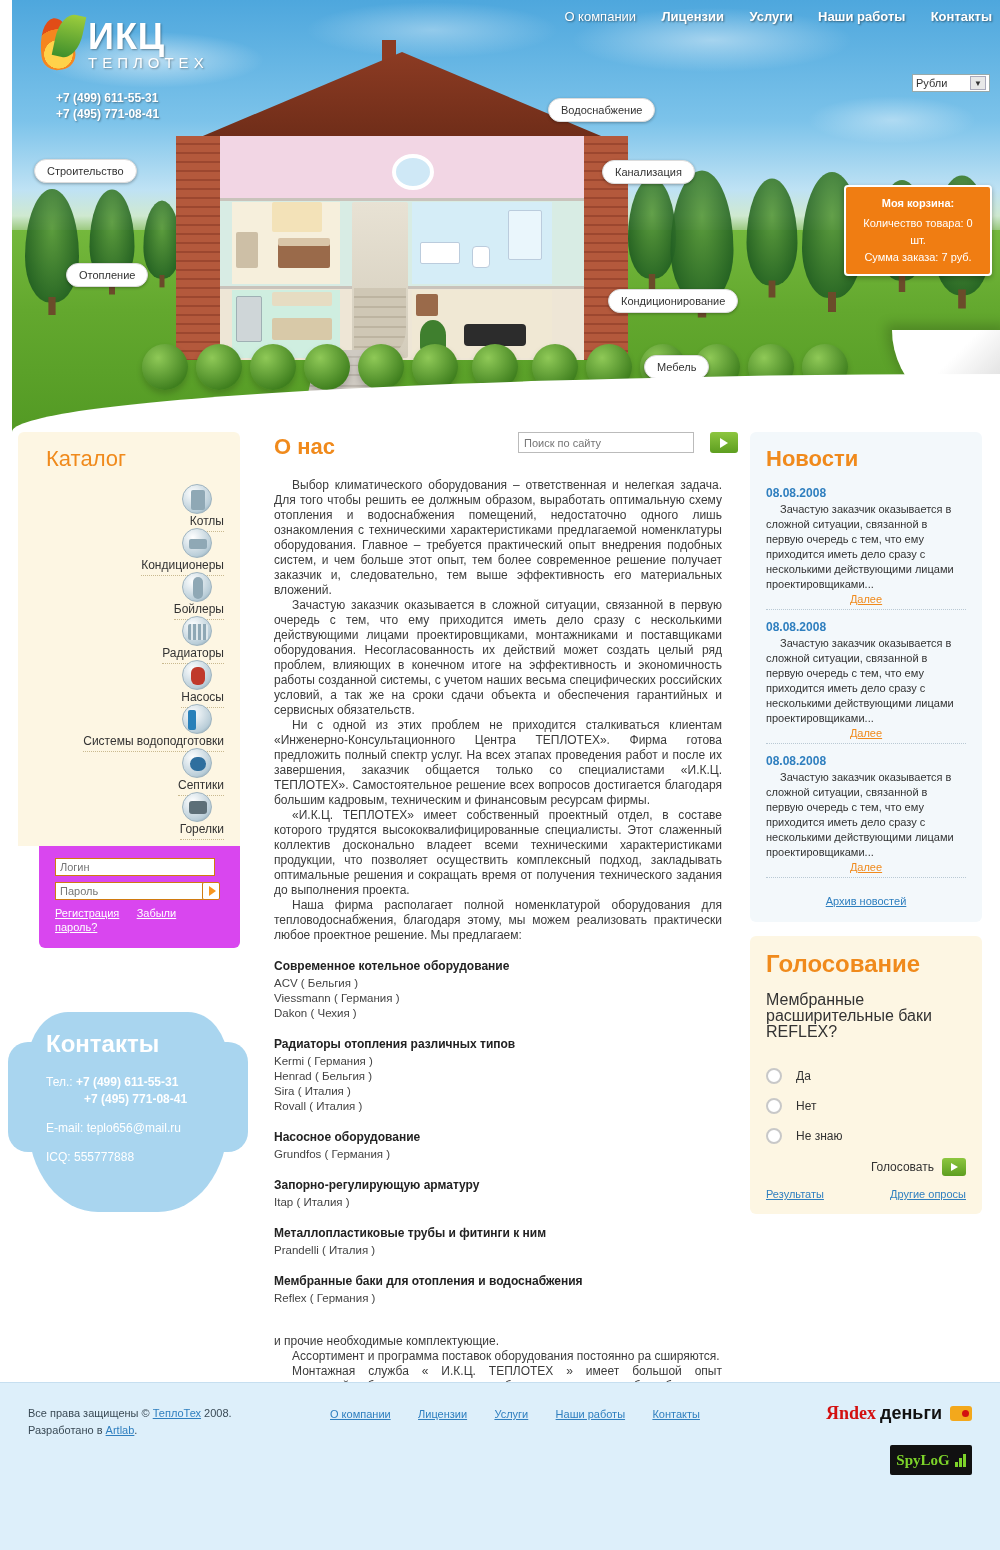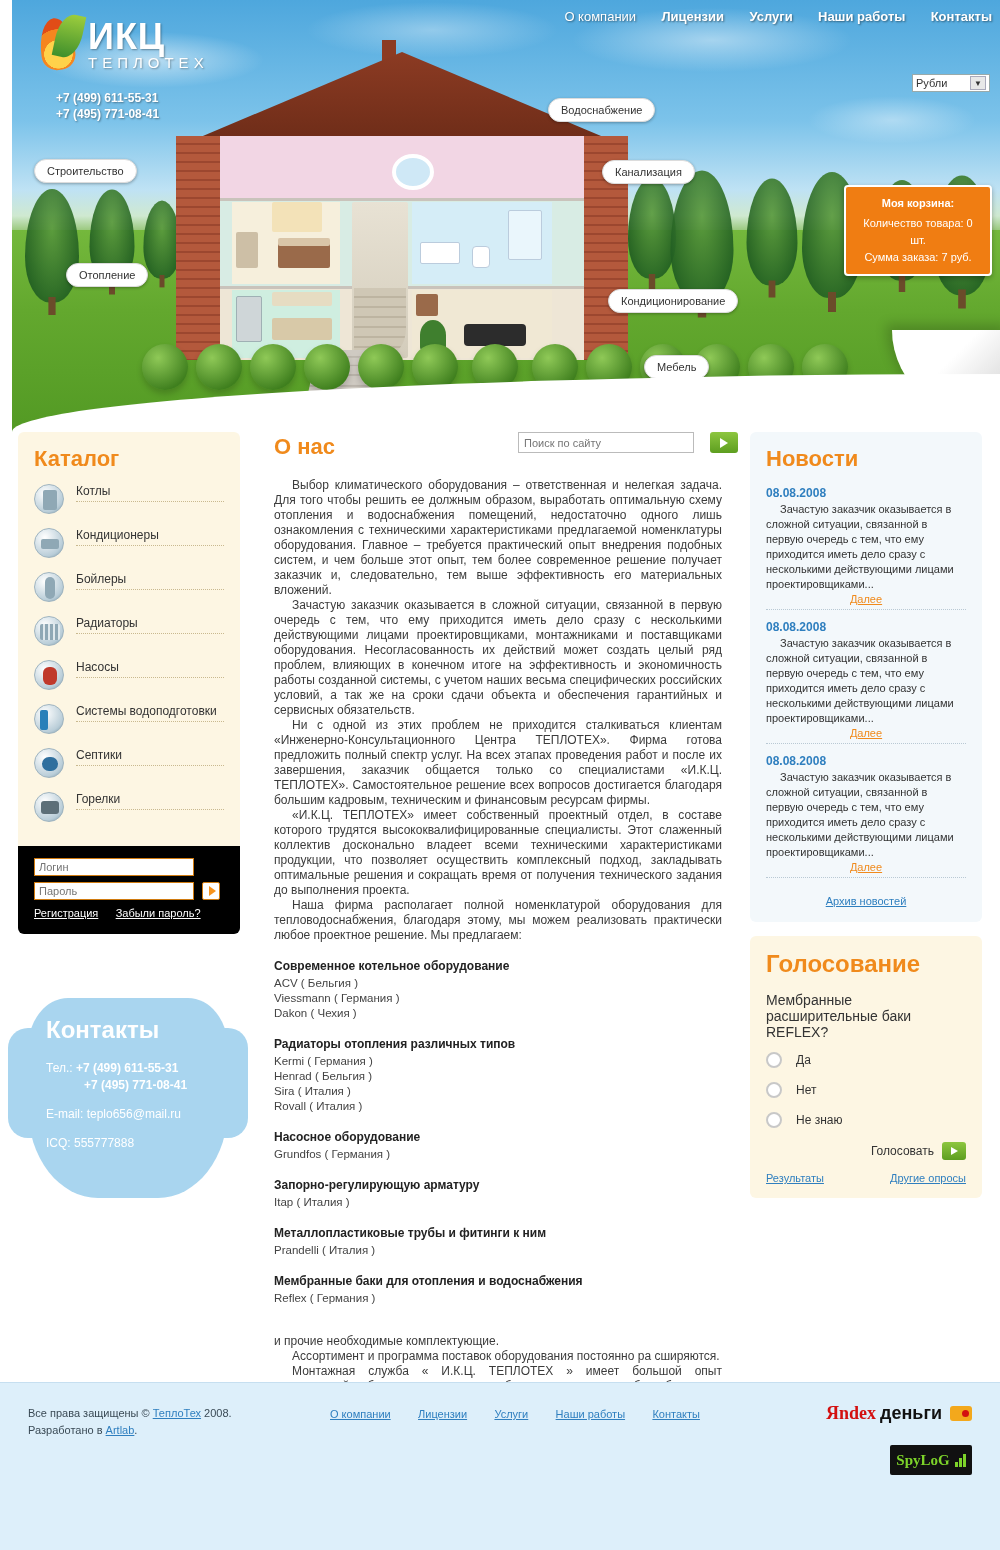--- a/index.html
+++ b/index.html
@@ -166,34 +166,35 @@
 
   
   .content{ position:absolute; left:0; top:432px; width:1000px; }
   .col-left{ position:absolute; left:18px; top:0; width:222px; }
   .col-mid{ position:absolute; left:258px; top:0; width:480px; }
   .col-right{ position:absolute; left:750px; top:0; width:232px; }
 
   .cat-box{
     background:#fdf6e3; border-radius:6px 6px 0 0; padding:14px 16px 10px 16px;
   }
-  .cat-title{ color:#f08a1c; font-size:22px; font-weight:bold; margin-bottom:12px; }
-  .cat-item{ display:flex; align-items:flex-start; height:44px; }
+  .cat-title{ color:#f08a1c; font-size:22px; font-weight:normal; margin-bottom:12px;margin-left:12px; }
+  .cat-item{ display:flex; align-items:flex-end; height:44px;flex-direction:column; }
   .cat-ico{
     width:30px; height:30px; border-radius:50%;
     background:radial-gradient(circle at 35% 30%, #ffffff, #b9cdd8 70%, #6f8f9e);
     border:1px solid #9fb4c0; margin-right:12px; flex:none;
     position:relative; overflow:hidden;
   }
   .cat-ico i{ position:absolute; left:8px; top:5px; width:14px; height:20px; background:#8fa8b5; border-radius:2px; }
   .cat-label{ font-size:12px; color:#333; flex:1; border-bottom:1px dotted #c9b98f; padding-bottom:3px; }
 
   .login-box{
-    background:#000000; padding:12px 5px 14px 16px; border-radius:0 0 6px 6px;
+    background:#d946ef; padding:12px 5px 14px 16px; border-radius:0 0 6px 6px;
     position:relative;
+    margin-left:21px;
   }
   .login-box input{
     display:block; width:160px; height:18px; margin-bottom:6px;
     border:1px solid #d07b10; font-size:11px; padding:1px 4px; color:#888;
     font-family:"Liberation Sans", sans-serif;
   }
   .go-btn{
     position:absolute; right:20px; top:36px; width:18px; height:18px;
     background:#fff; border:1px solid #d07b10; border-radius:2px;
     display:flex; align-items:center; justify-content:center;
@@ -250,21 +251,21 @@
   .news-title{ color:#f08a1c; font-size:22px; font-weight:bold; margin-bottom:14px; }
   .news-date{ color:#2f7fbf; font-weight:bold; font-size:12px; margin-bottom:2px; }
   .news-text{ font-size:11px; line-height:15px; color:#333; text-indent:14px; }
   .more-wrap{ text-align:center; border-bottom:1px dotted #b9c9d4; padding-bottom:3px; margin-bottom:10px; }
   .more-wrap a{ color:#f08a1c; font-size:11px; }
   .archive{ text-align:center; margin-top:16px; }
   .archive a{ color:#2f7fbf; font-size:11px; }
 
   .vote-box{ background:#fdf6e3; border-radius:6px; padding:14px 16px; margin-top:14px; }
   .vote-title{ color:#f08a1c; font-size:24px; font-weight:bold; margin-bottom:14px; }
-  .vote-q{ font-size:14px; line-height:16px; margin-bottom:12px; color:#333; }
+  .vote-q{ font-size:16px; line-height:16px; margin-bottom:28px; color:#333; }
   .vote-opt{ display:flex; align-items:center; margin-bottom:14px; }
   .radio{
     width:16px; height:16px; border-radius:50%; background:#fff; border:2px solid #c8c8c8; margin-right:14px;
   }
   .vote-opt span{ font-size:12px; }
   .vote-row{ display:flex; align-items:center; justify-content:flex-end; margin:6px 0 12px 0; }
   .vote-row span{ font-size:12px; margin-right:8px; }
   .vote-go{
     width:24px; height:18px; background:linear-gradient(to bottom,#8dc63f,#5d9e20); border-radius:3px;
     display:flex; align-items:center; justify-content:center;

